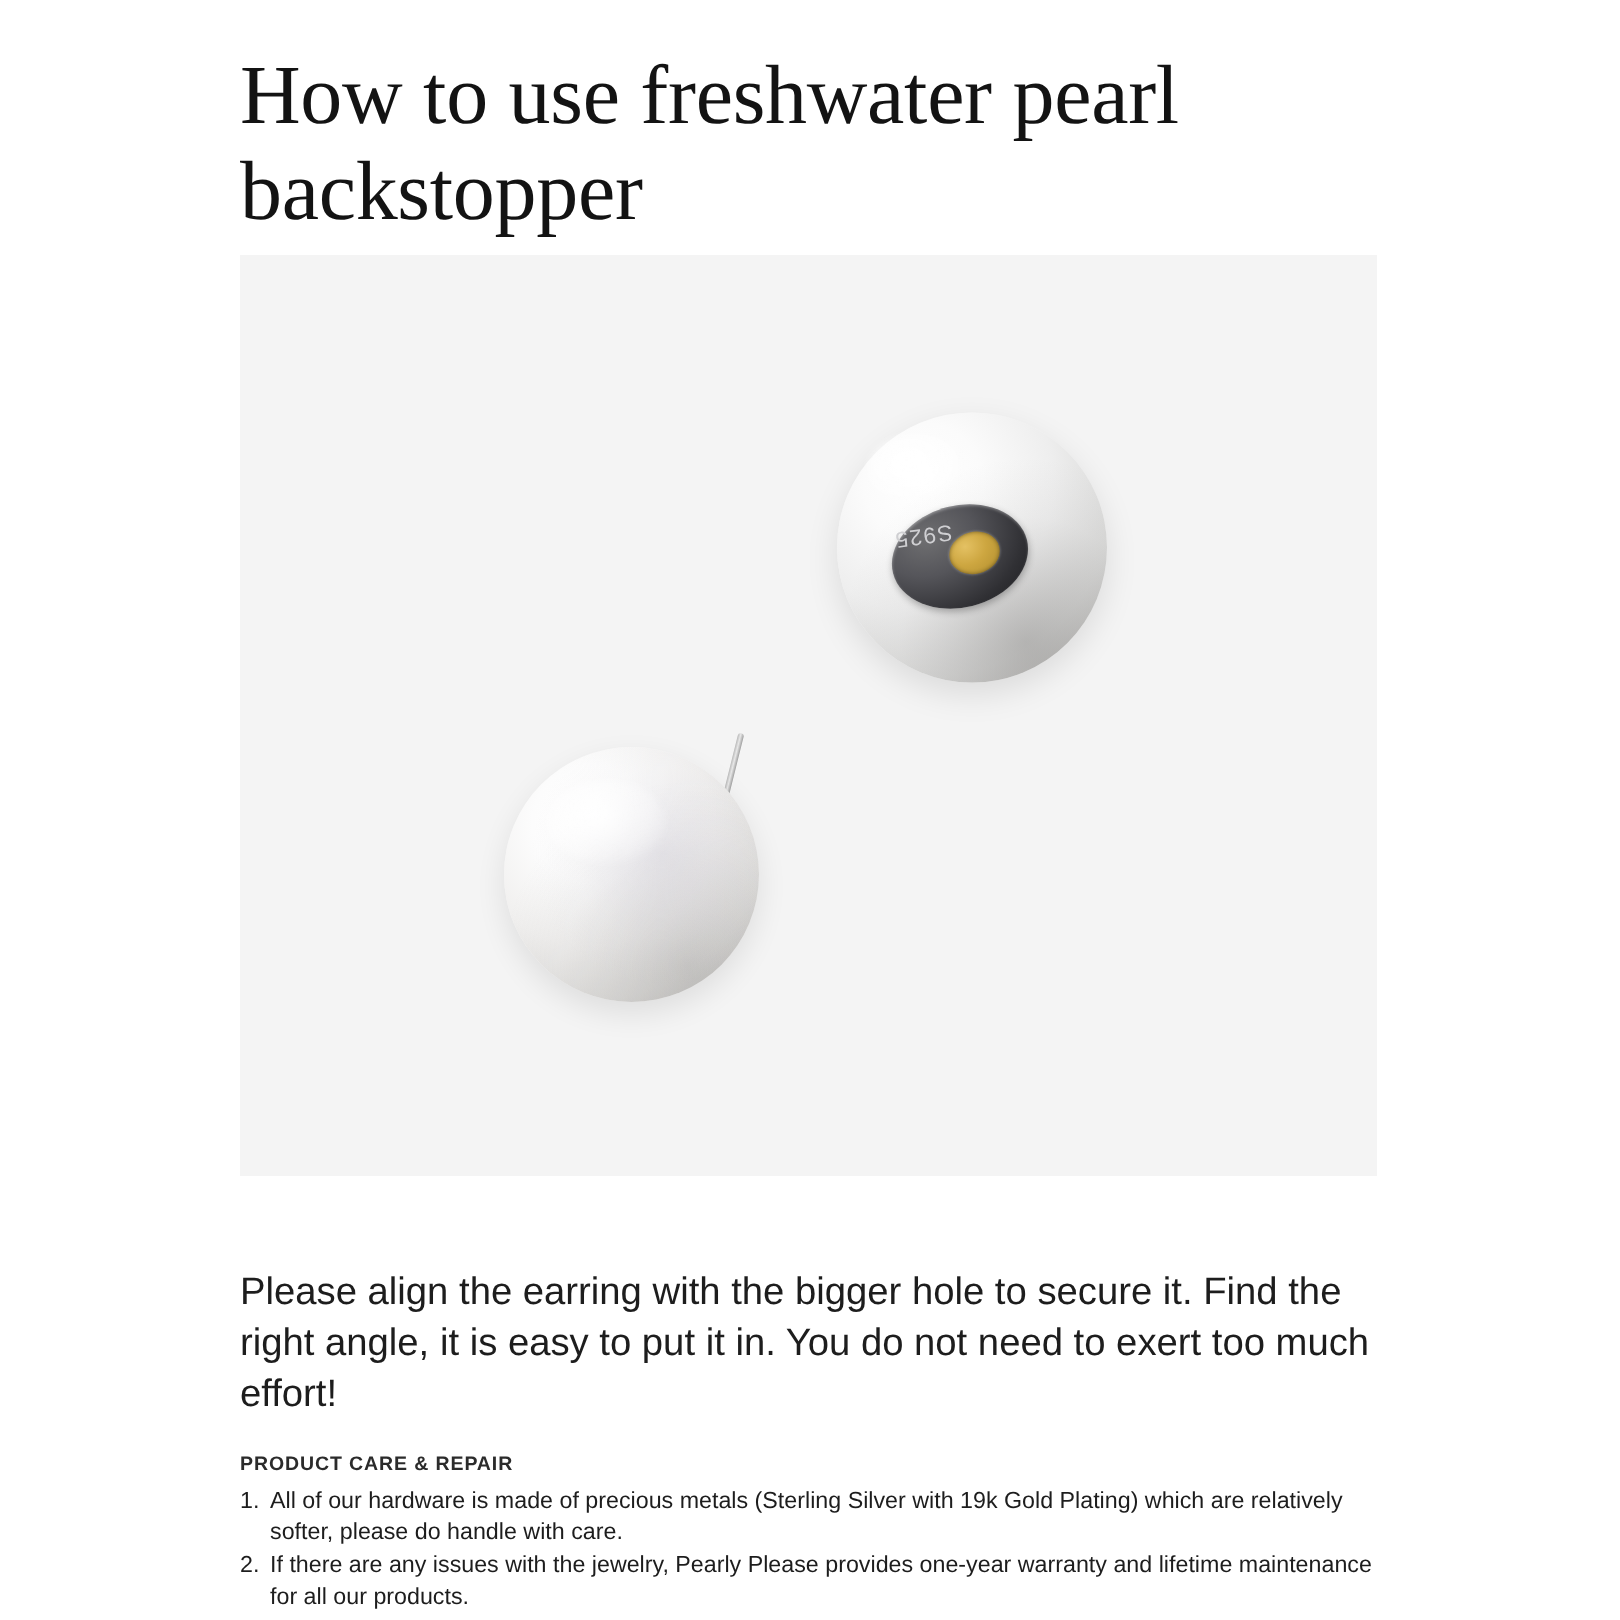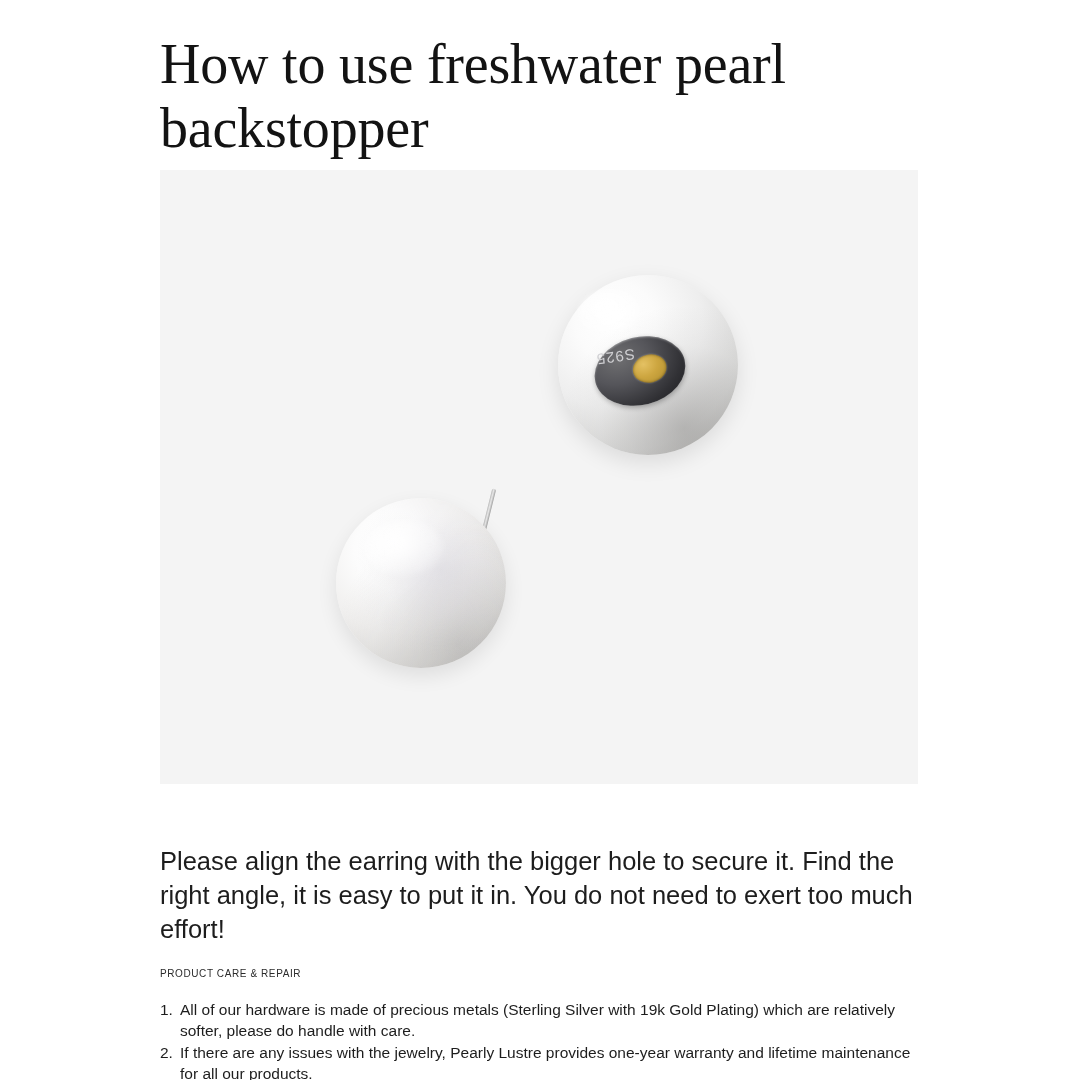--- a/index.html
+++ b/index.html
@@ -158,24 +158,25 @@
     line-height: 34px;
     color: #1d1d1d;
   }
   .care {
     position: absolute;
     left: 160px;
     top: 968px;
     width: 760px;
   }
   .care-heading {
-    font-size: 10px;
+    font-size: 13px;
     letter-spacing: 0.6px;
     color: #2b2b2b;
-    margin-bottom: 20px;
+    margin-bottom: 7px;
+    font-weight: bold;
   }
   .care-list {
     margin: 0;
     padding: 0;
     list-style: none;
   }
   .care-item {
     display: flex;
     font-size: 15.5px;
     line-height: 21px;
@@ -222,18 +223,18 @@
 
   <div class="care">
     <div class="care-heading">PRODUCT CARE &amp; REPAIR</div>
     <ul class="care-list">
       <li class="care-item">
         <span class="care-num">1.</span>
         <span class="care-text">All of our hardware is made of precious metals (Sterling Silver with 19k Gold Plating) which are relatively softer, please do handle with care.</span>
       </li>
       <li class="care-item">
         <span class="care-num">2.</span>
-        <span class="care-text">If there are any issues with the jewelry, Pearly Lustre provides one-year warranty and lifetime maintenance for all our products.</span>
+        <span class="care-text">If there are any issues with the jewelry, Pearly Please provides one-year warranty and lifetime maintenance for all our products.</span>
       </li>
     </ul>
   </div>
 
 </div>
 
 </body></html>

